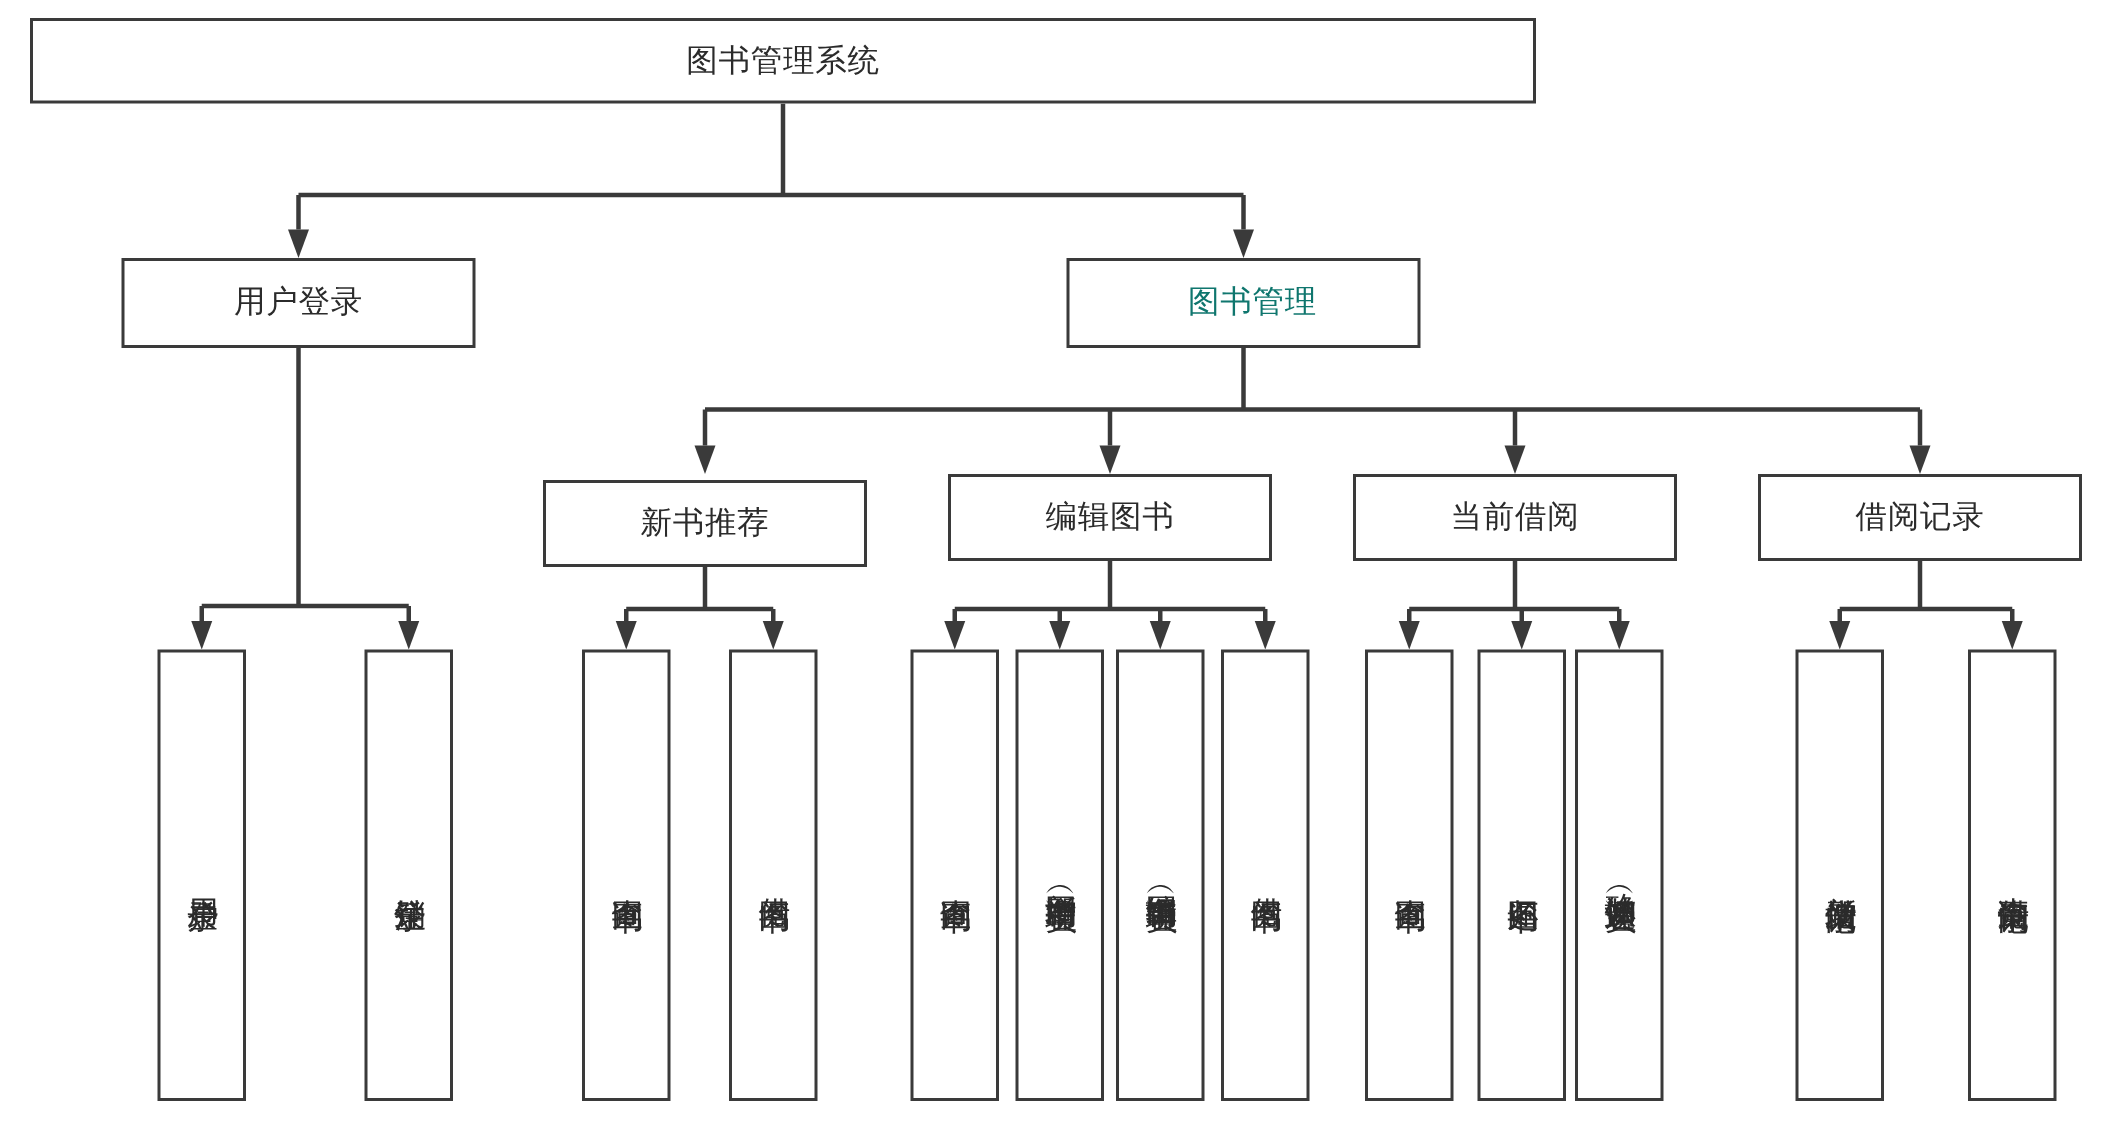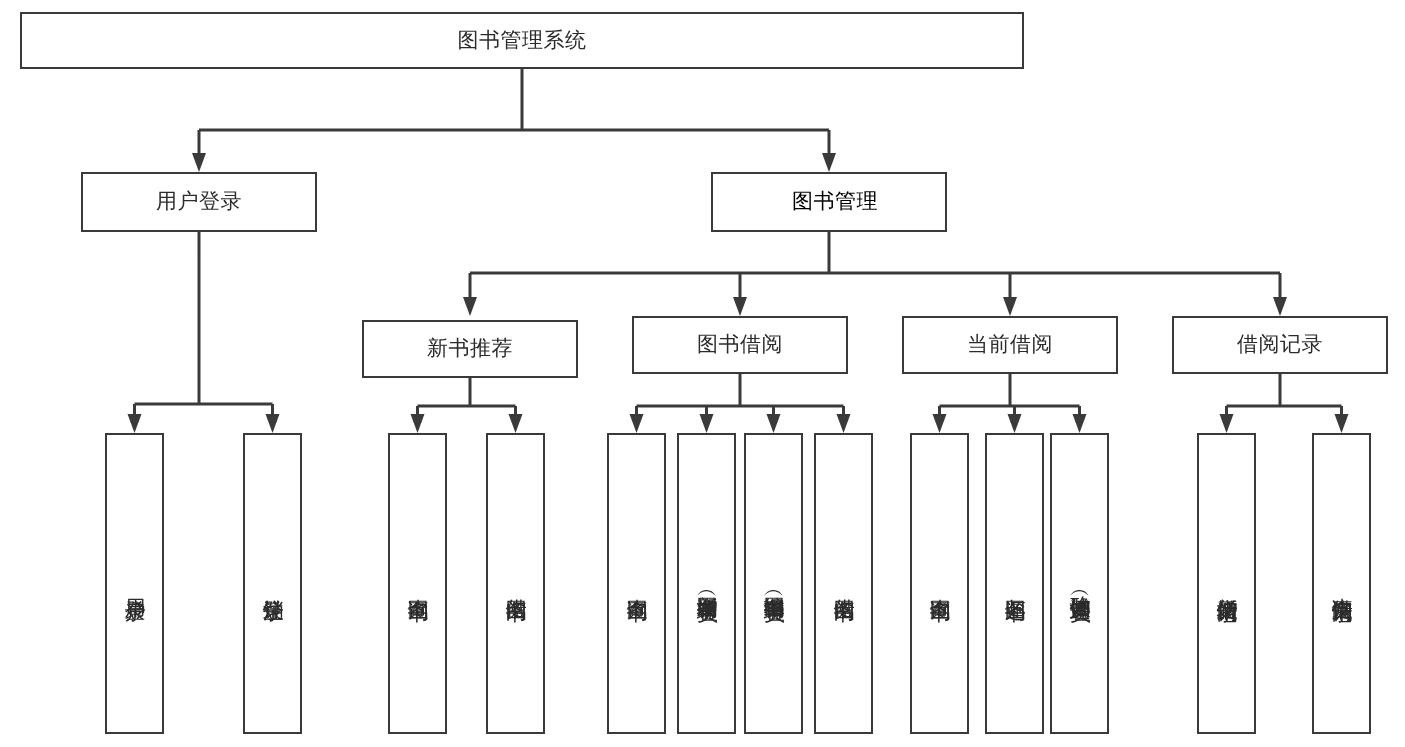--- a/index.html
+++ b/index.html
@@ -129,27 +129,27 @@
       <path d="M 1334.5 414 L 1348.5 414 L 1341.5 433 Z" fill="#3a3a3a"></path>
     </svg>
   <div id="node-layer">
       <div class="node horizontal" style="left: 20px; top: 12px; width: 1004px; height: 57px; border-color: rgb(58, 58, 58); background: rgb(255, 255, 255);">
         <span class="node-label" style="color: rgb(43, 43, 43);">图书管理系统</span>
       </div>
       <div class="node horizontal" style="left: 81px; top: 172px; width: 236px; height: 60px; border-color: rgb(58, 58, 58); background: rgb(255, 255, 255);">
         <span class="node-label" style="color: rgb(43, 43, 43);">用户登录</span>
       </div>
       <div class="node horizontal" style="left: 711px; top: 172px; width: 236px; height: 60px; border-color: rgb(58, 58, 58); background: rgb(255, 255, 255);">
-        <span class="node-label" style="color: #000000; margin-left: 12px;">图书管理</span>
+        <span class="node-label" style="color: #0f766e; margin-left: 12px;">图书管理</span>
       </div>
       <div class="node horizontal" style="left: 362px; top: 320px; width: 216px; height: 58px; border-color: rgb(58, 58, 58); background: rgb(255, 255, 255);">
         <span class="node-label" style="color: rgb(43, 43, 43);">新书推荐</span>
       </div>
       <div class="node horizontal" style="left: 632px; top: 316px; width: 216px; height: 58px; border-color: rgb(58, 58, 58); background: rgb(255, 255, 255);">
-        <span class="node-label" style="color: rgb(43, 43, 43);">图书借阅</span>
+        <span class="node-label" style="color: rgb(43, 43, 43);">编辑图书</span>
       </div>
       <div class="node horizontal" style="left: 902px; top: 316px; width: 216px; height: 58px; border-color: rgb(58, 58, 58); background: rgb(255, 255, 255);">
         <span class="node-label" style="color: rgb(43, 43, 43); text-align: right;">当前借阅</span>
       </div>
       <div class="node horizontal" style="left: 1172px; top: 316px; width: 216px; height: 58px; border-color: rgb(58, 58, 58); background: rgb(255, 255, 255);">
         <span class="node-label" style="color: rgb(43, 43, 43);">借阅记录</span>
       </div>
       <div class="node vertical" style="left: 105px; top: 433px; width: 59px; height: 301px; border-color: rgb(58, 58, 58); background: rgb(255, 255, 255);">
         <span class="node-label" style="color: rgb(43, 43, 43);">用户登录</span>
       </div>

